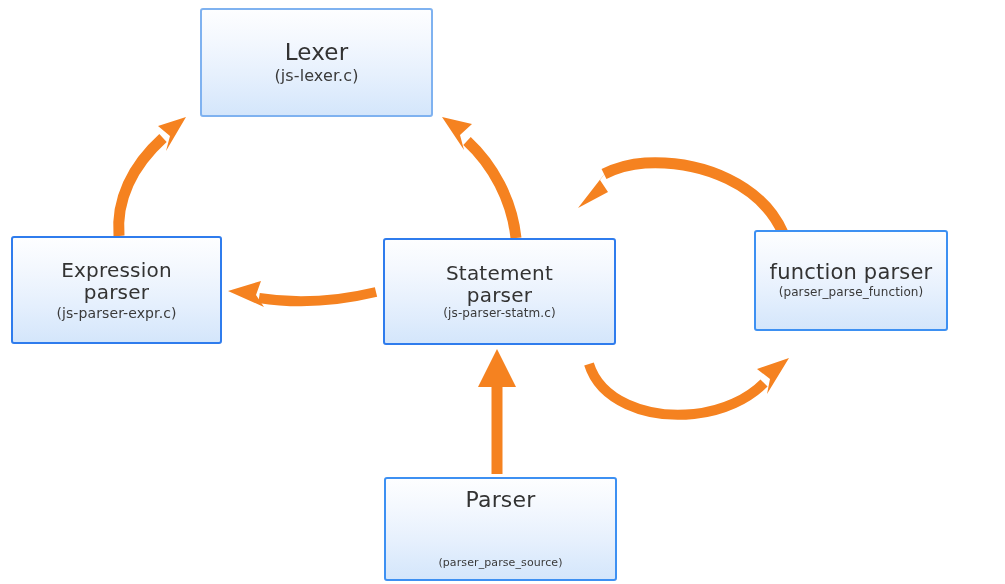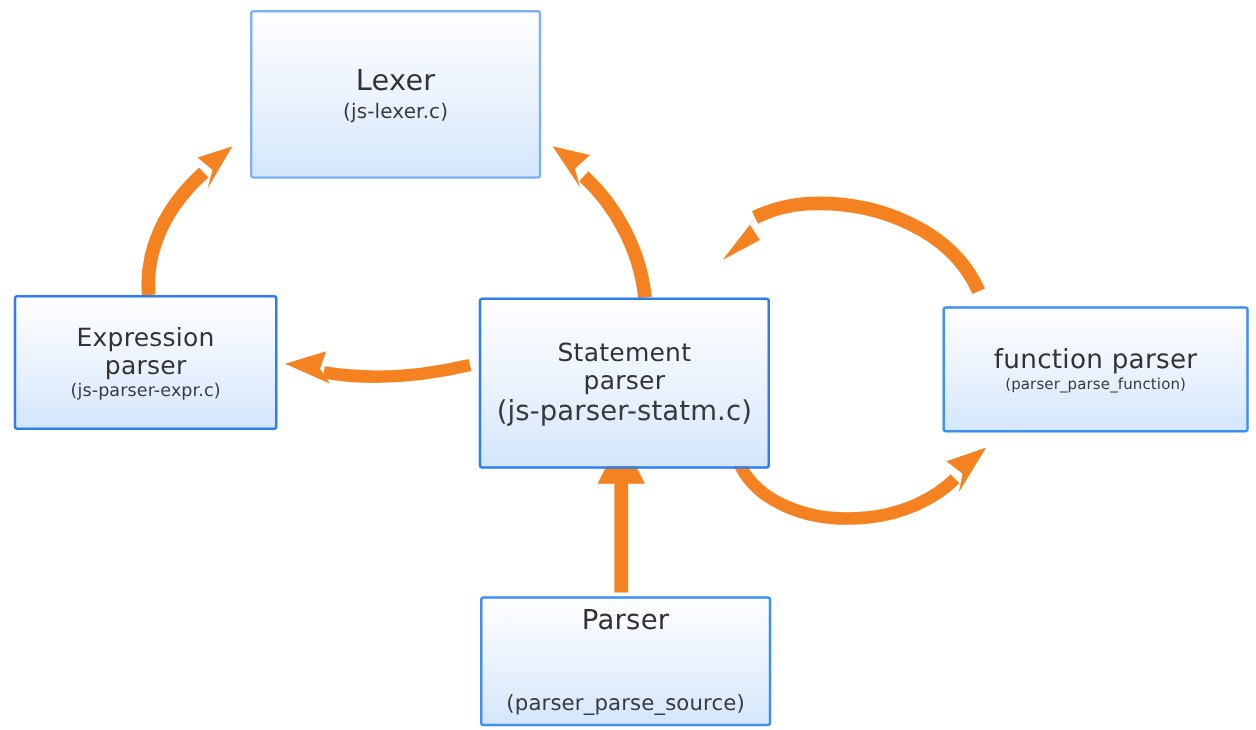--- a/index.html
+++ b/index.html
@@ -52,55 +52,55 @@
     letter-spacing: 0.1px;
     color: #3a3a3a;
     margin-top: 1px;
   }
   .node.two-line .title {
     font-size: 20px;
   }
 
   
   #node-lexer {
-    left: 200px; top: 8px; width: 233px; height: 135px;
+    left: 200px; top: 8px; width: 233px; height: 109px;
     border-color: #7fb2f0;
   }
   #node-lexer .title { font-size: 23px; }
   #node-lexer .sub { font-size: 16px; }
 
   #node-expression {
     left: 11px; top: 236px; width: 211px; height: 108px;
     border-color: #2f7ced;
     text-align: center;
   }
   #node-expression .title { font-size: 20px; }
   #node-expression .sub { font-size: 14px; }
 
   #node-statement {
-    left: 383px; top: 238px; width: 233px; height: 137px;
+    left: 383px; top: 238px; width: 233px; height: 107px;
     border-color: #2f7ced;
   }
   #node-statement .title { font-size: 20px; }
-  #node-statement .sub { font-size: 22px; text-align: right; }
+  #node-statement .sub { font-size: 12px; text-align: right; }
 
   #node-function {
-    left: 754px; top: 245px; width: 245px; height: 101px;
+    left: 754px; top: 230px; width: 194px; height: 101px;
     border-color: #3d90f2;
     text-align: center;
   }
   #node-function .title { font-size: 21px; }
   #node-function .sub { font-size: 12px; }
 
   #node-parser {
     left: 384px; top: 477px; width: 233px; height: 104px;
     border-color: #3d90f2;
   }
   #node-parser .title { font-size: 22px; }
-  #node-parser .sub { font-size: 17px; margin-top: 44px; }
+  #node-parser .sub { font-size: 11px; margin-top: 44px; }
 
   .arrow-path {
     fill: none;
     stroke-linecap: butt;
     stroke-linejoin: round;
   }
   .arrow-head {
     stroke: none;
   }
 </style>

